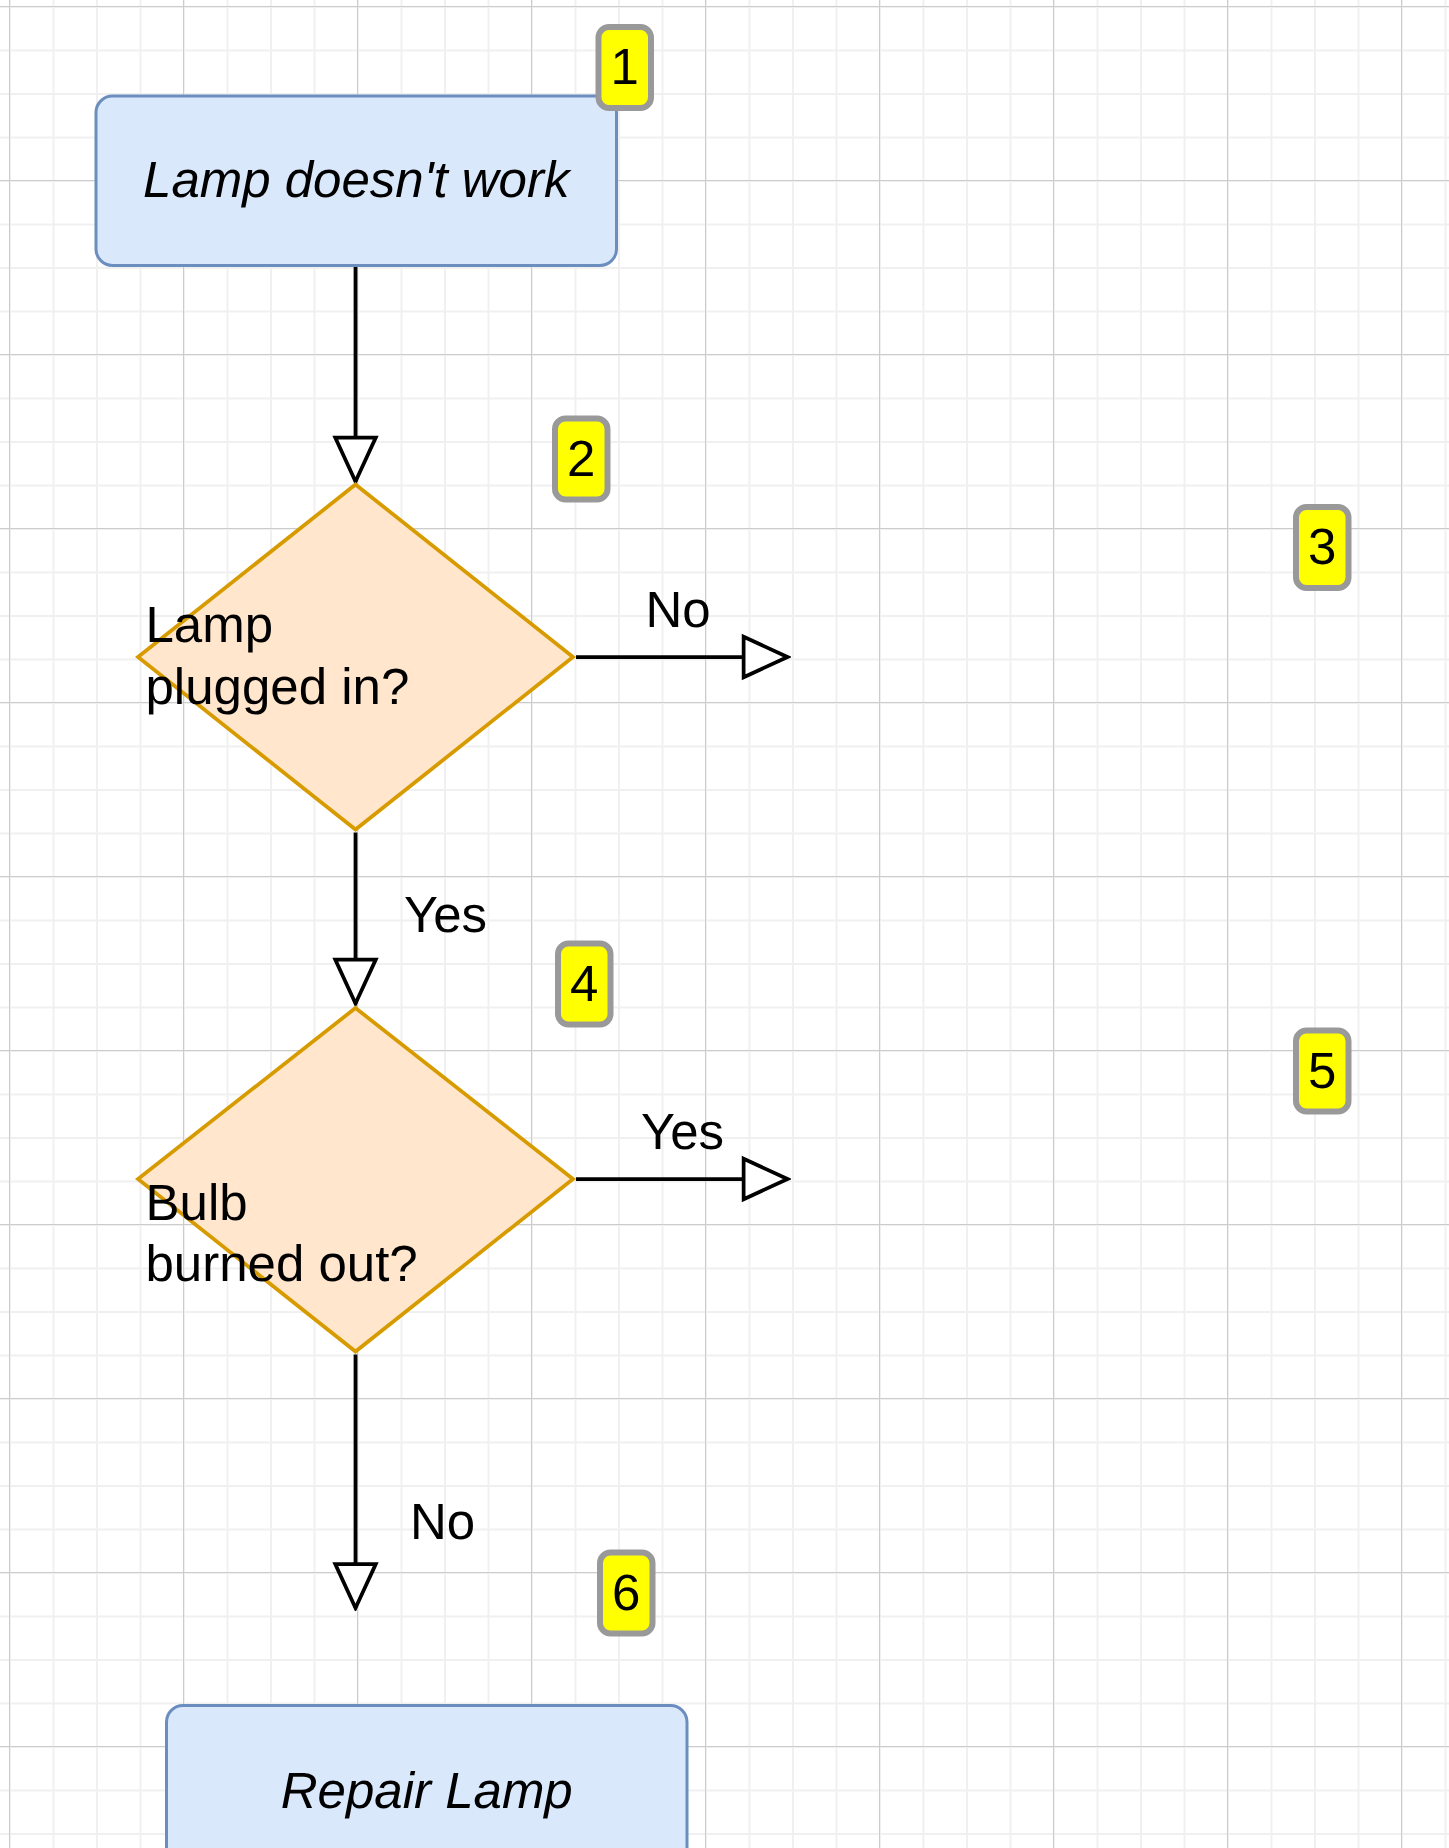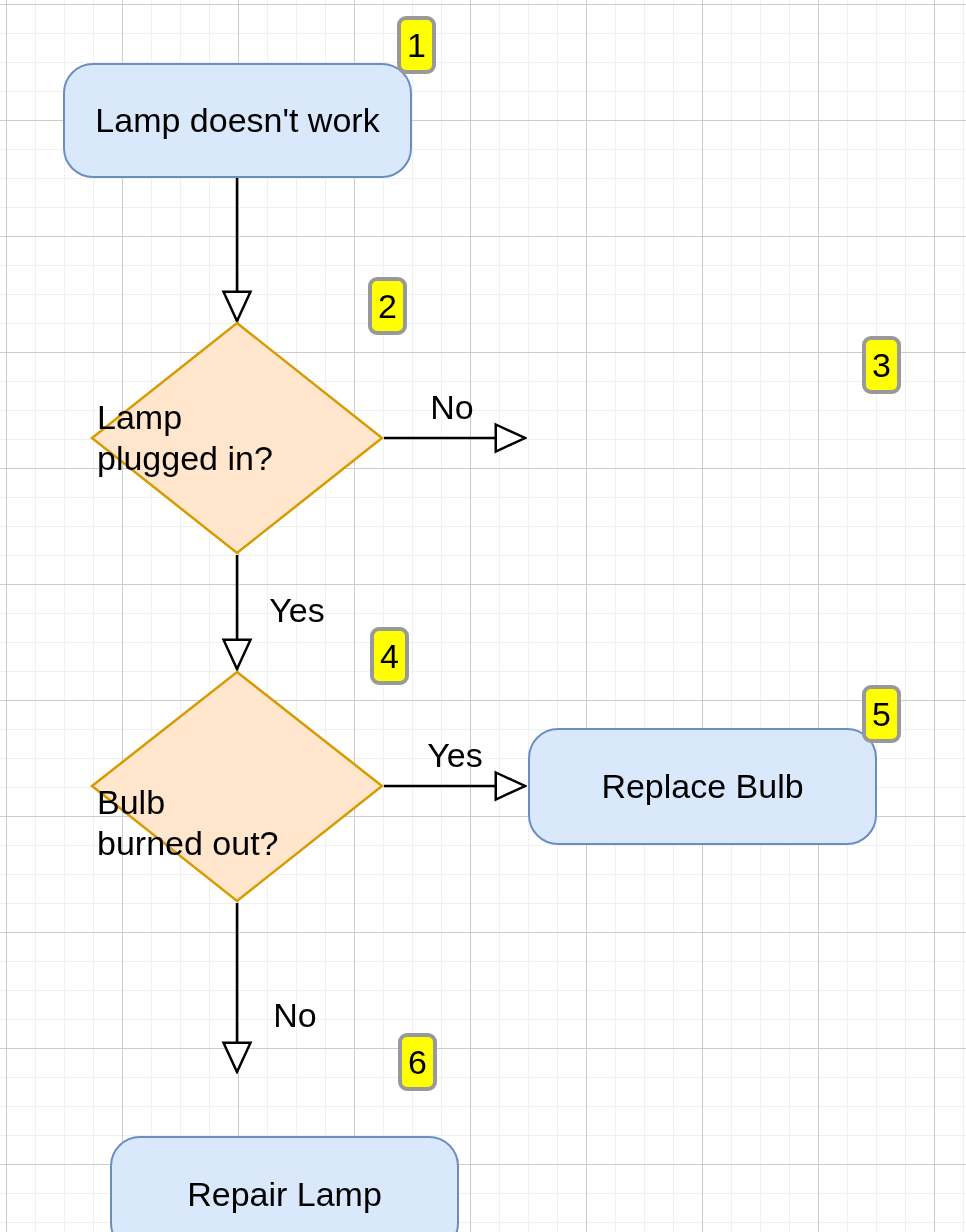--- a/index.html
+++ b/index.html
@@ -43,27 +43,28 @@
     stroke-width: 1.1;
     stroke-linejoin: miter;
   }
 
   .node {
     position: absolute;
     z-index: 2;
     box-sizing: border-box;
     background: var(--process-fill, #dae8fc);
     border: 2.5px solid var(--process-border, #6c8ebf);
-    border-radius: 30px;
+    border-radius: 12px;
     display: flex;
     align-items: center;
     justify-content: center;
     font-size: 34px;
     line-height: 1.2;
     text-align: center;
+    font-style: italic;
   }
 
   .diamond-label {
     position: absolute;
     z-index: 3;
     transform: translate(-50%, -50%);
     font-size: 34px;
     line-height: 1.2;
     text-align: left;
     white-space: pre-line;
@@ -114,23 +115,20 @@
 
     <polygon class="diamond" points="237,323 382,438 237,553 92,438"></polygon>
     <polygon class="diamond" points="237,672 382,786 237,901 92,786"></polygon>
   </svg>
 
   <div class="node" style="left:63px; top:63px; width:349px; height:115px;">
     <span>Lamp doesn't work</span>
   </div>
 
 
-  <div class="node" style="left:528px; top:728px; width:349px; height:117px;">
-    <span>Replace Bulb</span>
-  </div>
 
   <div class="node" style="left:63px; top:1136px; width:349px; height:117px;margin-left:47px;">
     <span>Repair Lamp</span>
   </div>
 
   <div class="diamond-label" style="left:237px; top:438px;">Lamp
 plugged in?</div>
   <div class="diamond-label" style="left:237px; top:787px;margin-top:36px;">Bulb
 burned out?</div>
 

